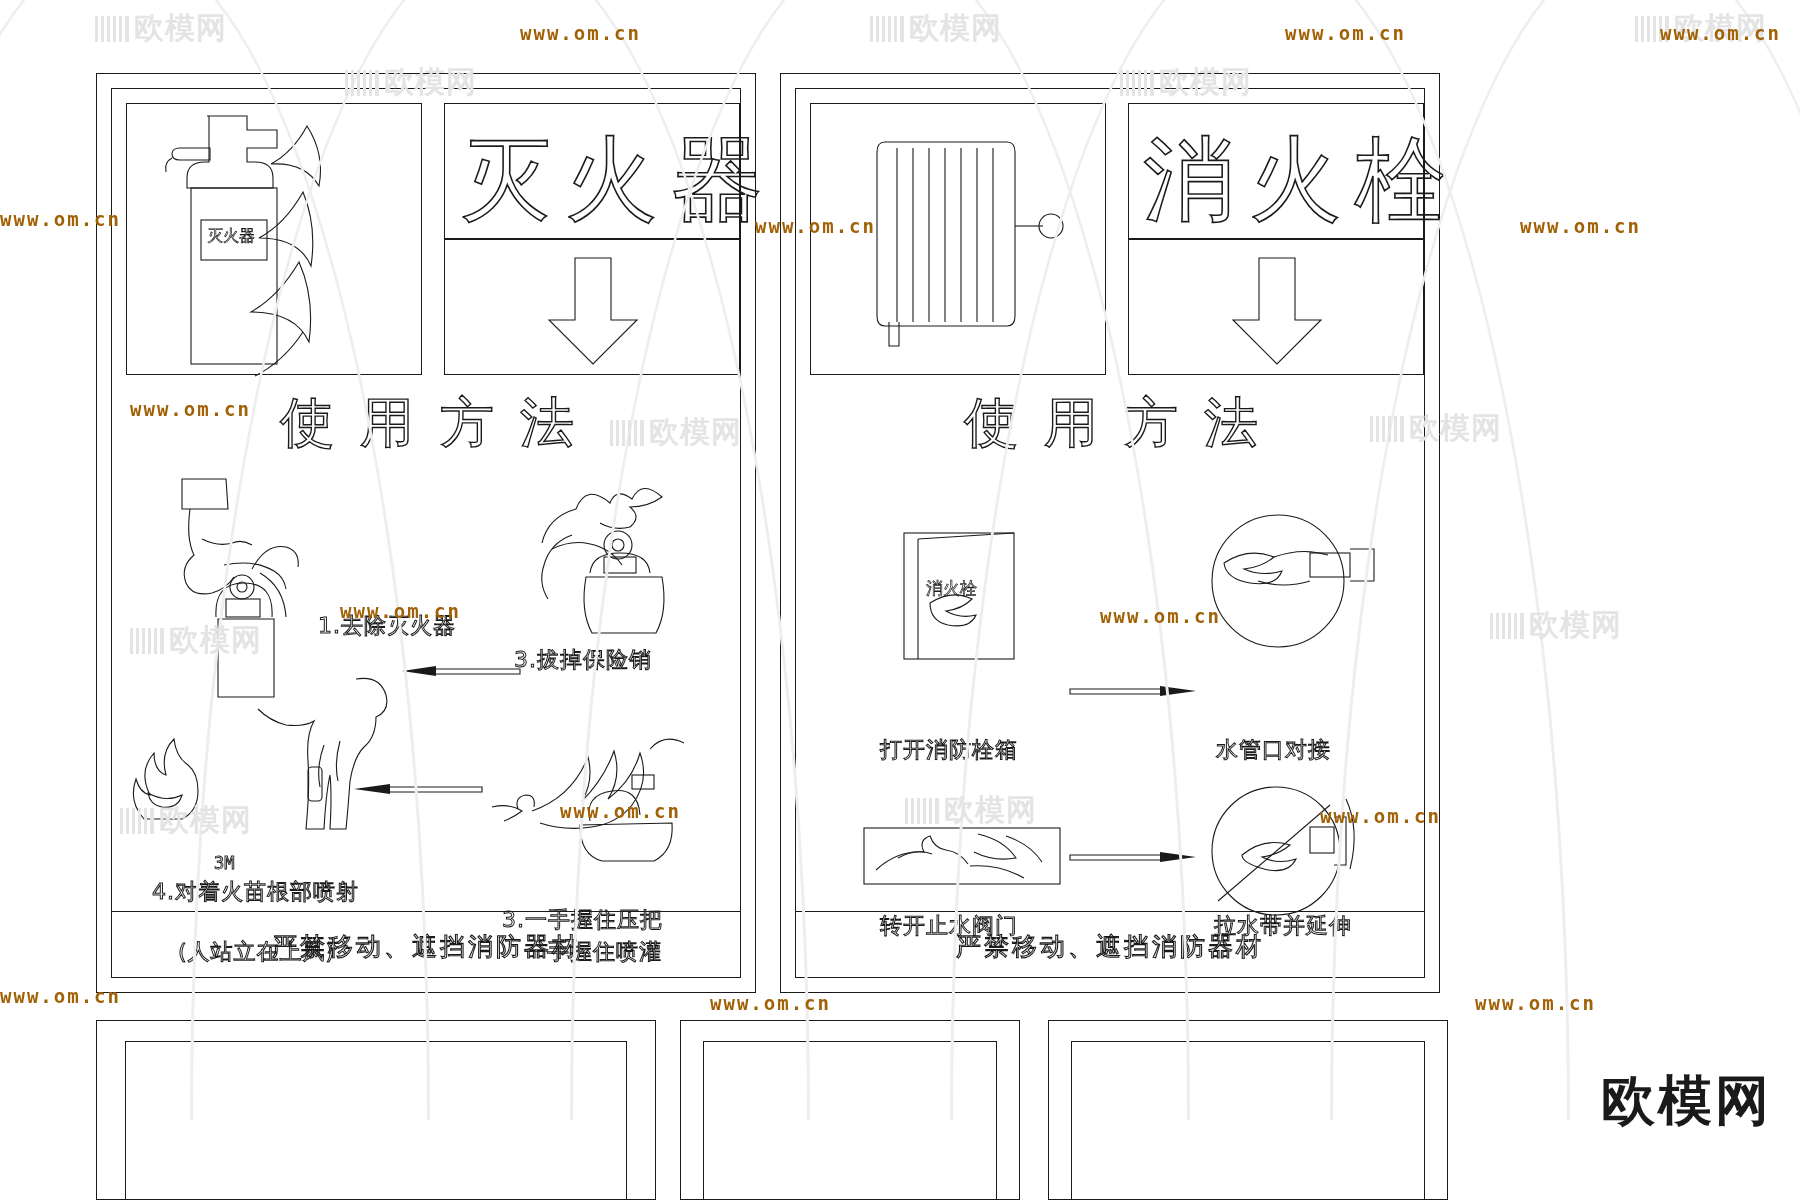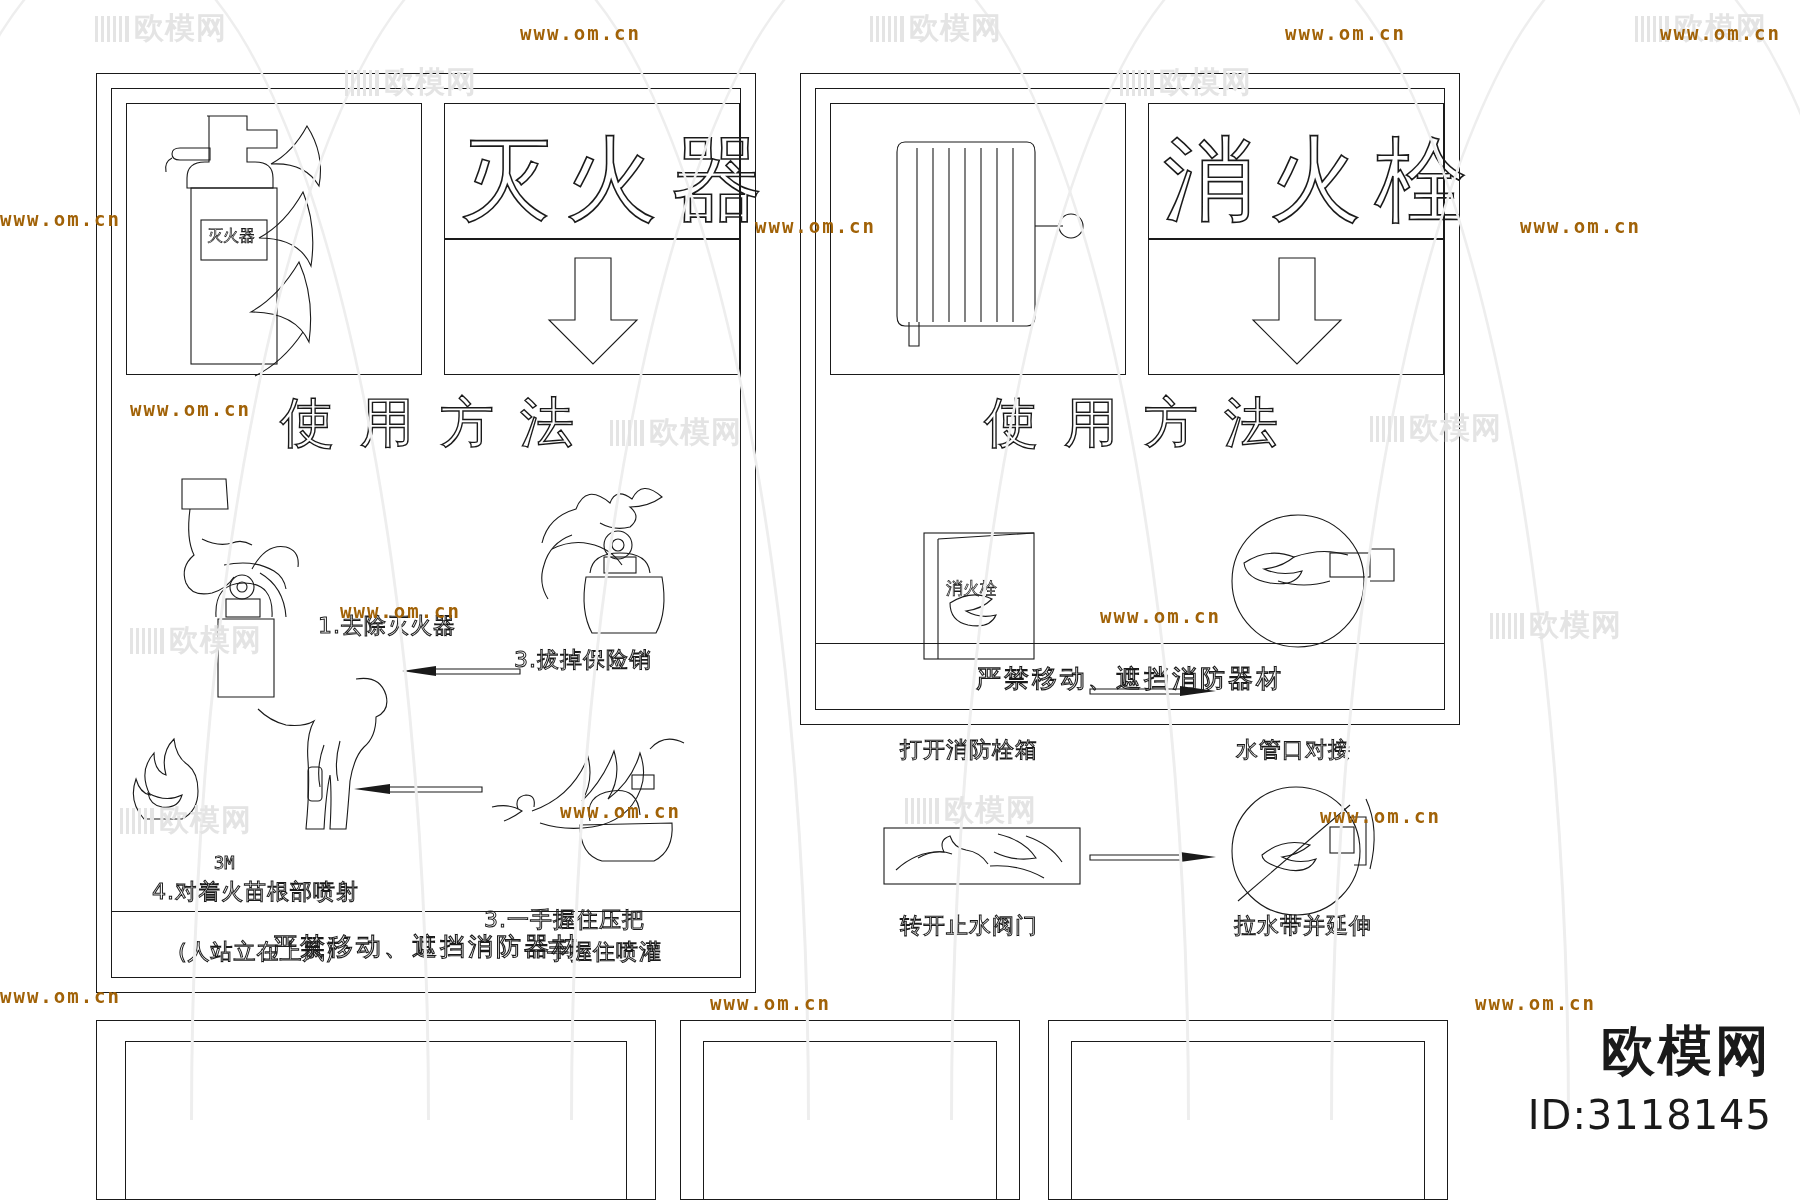--- a/index.html
+++ b/index.html
@@ -203,30 +203,30 @@
 
       <svg width="220" height="160" viewBox="0 0 220 160" style="position:absolute; left:370px; top:620px;">
         <path class="ln" d="M10 98 q18 -4 30 4 q-8 6 -18 10"></path>
         <path class="ln" d="M36 100 q-4 -12 8 -14 q10 0 8 12"></path>
         <path class="ln" d="M50 102 q40 -14 56 -54 q6 24 -6 44 q22 -22 32 -50 q8 26 -6 48 q24 -18 32 -46 q10 28 -8 52 q-14 18 -40 22 q-28 4 -52 -4"></path>
         <path class="ln" d="M108 112 q-6 -26 22 -30 q26 -4 28 24"></path>
         <path class="ln" d="M98 116 q0 30 22 36 h52 q20 -10 18 -38z"></path>
         <rect class="ln" x="150" y="66" width="22" height="14"></rect>
         <path class="ln" d="M168 40 q14 -16 34 -6"></path>
       </svg>
-      <div class="cjk step-label" style="left:372px; top:816px;">3.一手握住压把</div>
+      <div class="cjk step-label" style="left:390px; top:816px;">3.一手握住压把</div>
       <div class="cjk step-label" style="left:412px; top:848px;">一手握住喷灌</div>
 
       <div class="footer-band" style="left:0; right:0; bottom:0; height:66px; padding-top:18px;">
         <div class="cjk footer-text" style="position:relative; display:inline-block; left:0; top:0;">严禁移动、遮挡消防器材</div>
       </div>
     </div>
   </div>
 
-  <div class="panel-outer" style="left:800px; top:73px; width:660px; height:652px;">
+  <div class="panel-outer" style="left:780px; top:73px; width:660px; height:920px;">
     <div class="panel-inner" style="left:14px; top:14px; right:14px; bottom:14px;">
 
       <div class="cell" style="left:14px; top:14px; width:296px; height:272px;">
         <svg width="296" height="272" viewBox="0 0 296 272">
           <path class="ln" d="M74 38 q-8 0 -8 10 v164 q0 10 8 10 h122 q8 0 8 -10 v-164 q0 -10 -8 -10z"></path>
           <path class="ln" d="M86 44 v174"></path>
           <path class="ln" d="M102 44 v174"></path>
           <path class="ln" d="M118 44 v174"></path>
           <path class="ln" d="M134 44 v174"></path>
           <path class="ln" d="M150 44 v174"></path>
@@ -338,16 +338,15 @@
       <div class="wm-logo" style="left: 905px; top: 790px;"><span class="bars"></span><span>欧模网</span></div>
       <div class="wm-text" style="left: 0px; top: 985px;">www.om.cn</div>
       <div class="wm-text" style="left: 710px; top: 992px;">www.om.cn</div>
       <div class="wm-text" style="left: 1475px; top: 992px;">www.om.cn</div>
       <div class="wm-logo" style="left: 610px; top: 412px;"><span class="bars"></span><span>欧模网</span></div>
       <div class="wm-logo" style="left: 1370px; top: 408px;"><span class="bars"></span><span>欧模网</span></div>
     </div>
 
   <div class="wm-badge">
     <div class="brand">欧模网</div>
-    <div class="idline">ID:3118145</div>
   </div>
 
 </div>
 
 </body></html>

